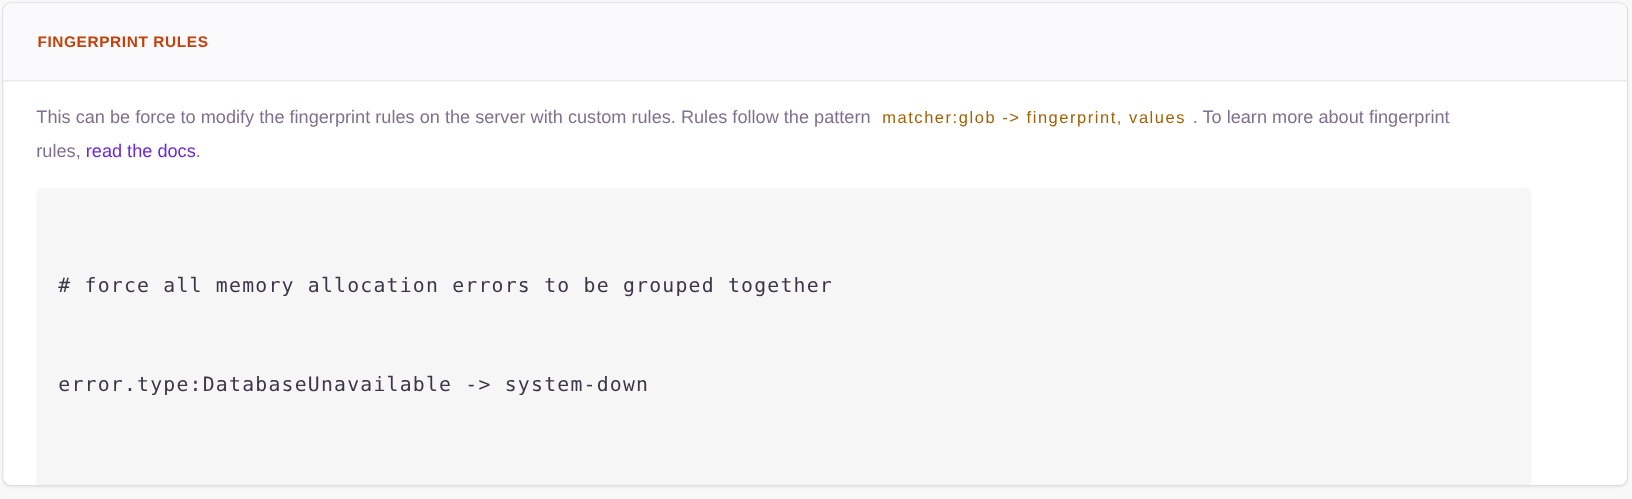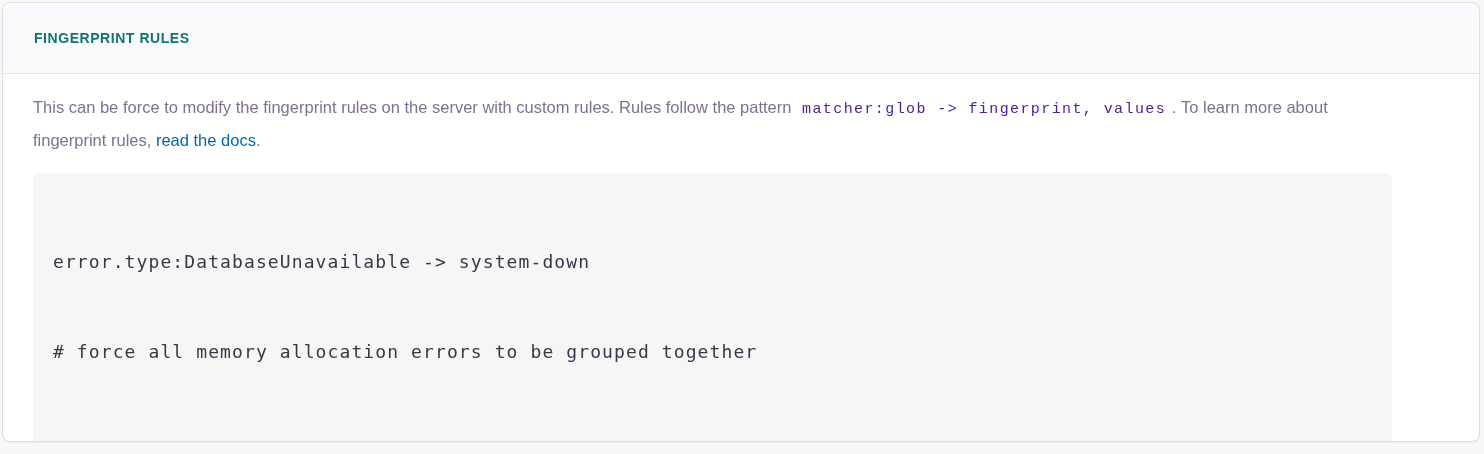--- a/index.html
+++ b/index.html
@@ -26,43 +26,43 @@
     background: #faf9fb;
     border-bottom: 1px solid #e4e1e8;
     display: flex;
     align-items: center;
     padding: 0 31px;
   }
   .panel-title {
     font-size: 14px;
     font-weight: bold;
     letter-spacing: 0.55px;
-    color: #0f766e;
+    color: #c2410c;
     text-transform: uppercase;
   }
   .panel-body {
     padding: 18px 30px 0 30px;
   }
   .description {
     margin: 0;
     width: 1312px;
     font-size: 16.5px;
     line-height: 30px;
     color: #80708f;
   }
   .inline-code {
-    font-family: Liberation Mono, monospace;
+    font-family: Liberation Sans, sans-serif;
     font-size: 15px;
     letter-spacing: 1.4px;
-    color: #4c1d95;
+    color: #a16207;
     padding: 0 6px;
     white-space: nowrap;
   }
   .docs-link {
-    color: #0369a1;
+    color: #6d28d9;
     text-decoration: none;
     cursor: pointer;
   }
   .example-block {
     margin: 18px 57px 0 0;
     padding: 14px 20px;
     background: #f6f6f7;
     border-radius: 6px;
     font-family: "DejaVu Sans Mono", monospace;
     font-size: 18px;
@@ -80,19 +80,19 @@
   <div class="panel-header">
     <span class="panel-title">FINGERPRINT RULES</span>
   </div>
   <div class="panel-body">
     <p class="description">
       <span>This can be force to modify the fingerprint rules on the server with custom rules. Rules follow the pattern</span>
       <code class="inline-code">matcher:glob -&gt; fingerprint, values</code><span>. To learn more about fingerprint rules,</span>
       <a class="docs-link">read the docs</a><span>.</span>
     </p>
     <div class="example-block">
+      <div># force all memory allocation errors to be grouped together</div>
       <div>error.type:DatabaseUnavailable -&gt; system-down</div>
-      <div># force all memory allocation errors to be grouped together</div>
       
     </div>
 
   </div>
 </div>
 
 </body></html>

